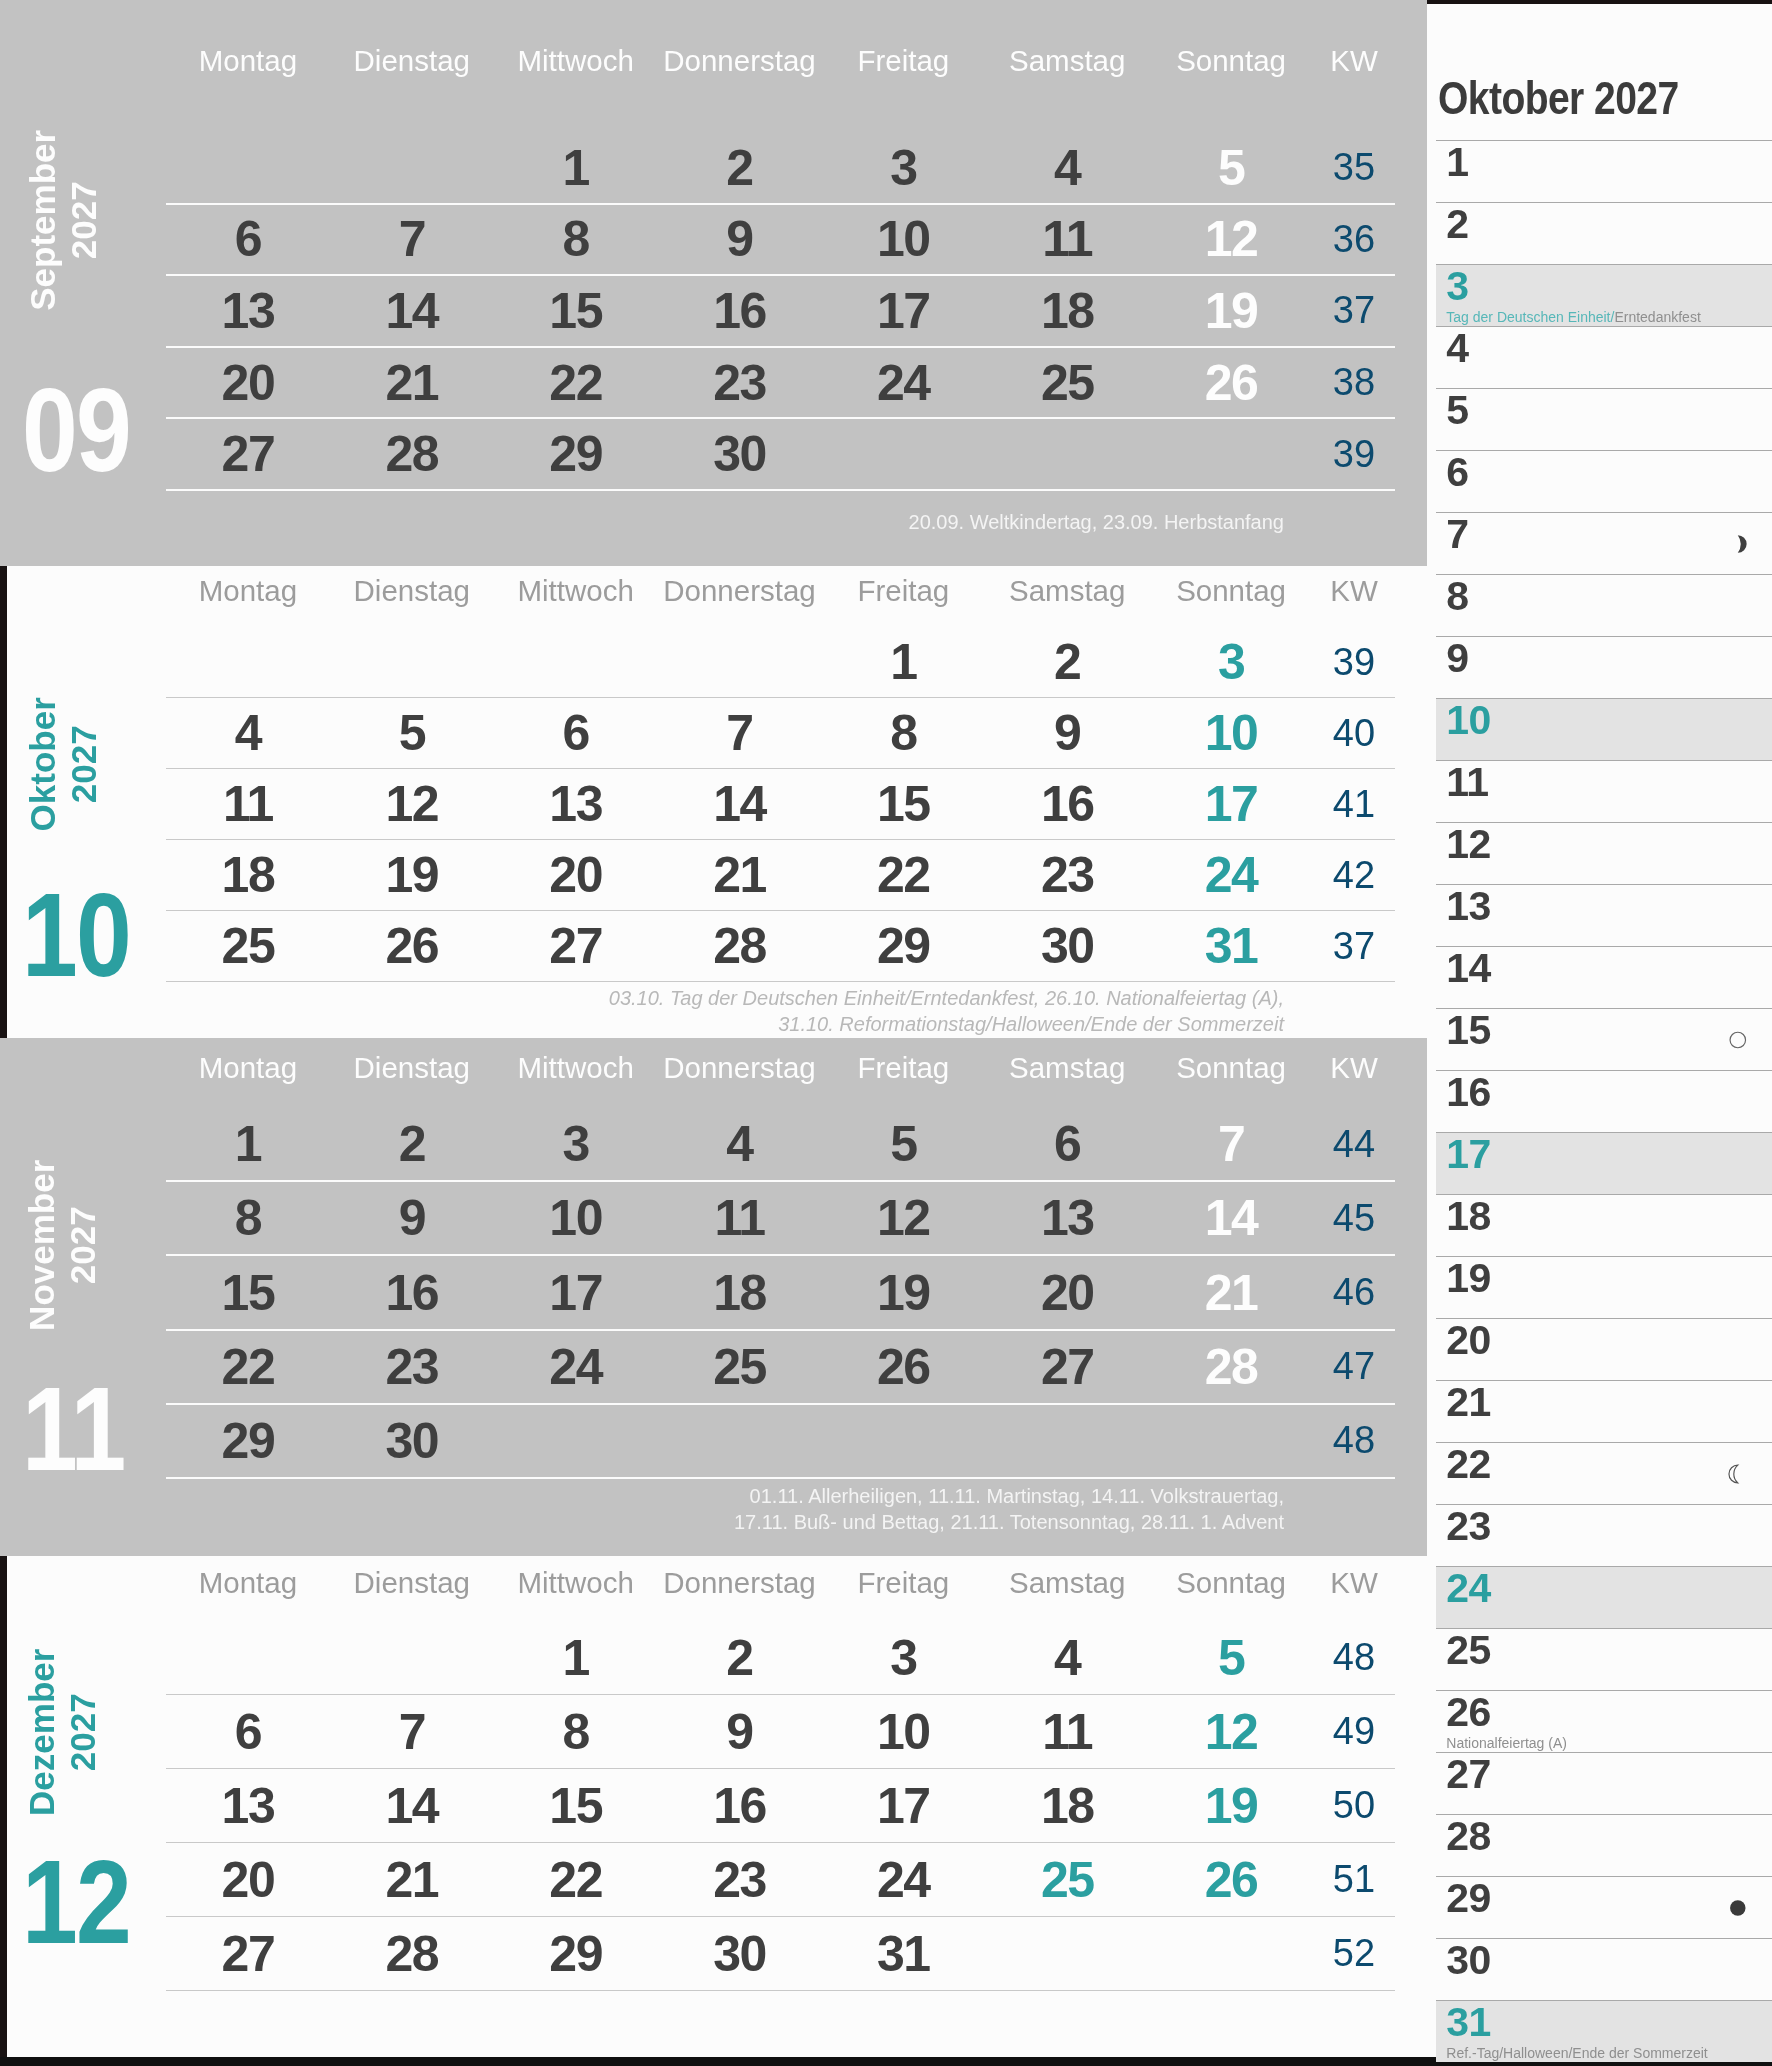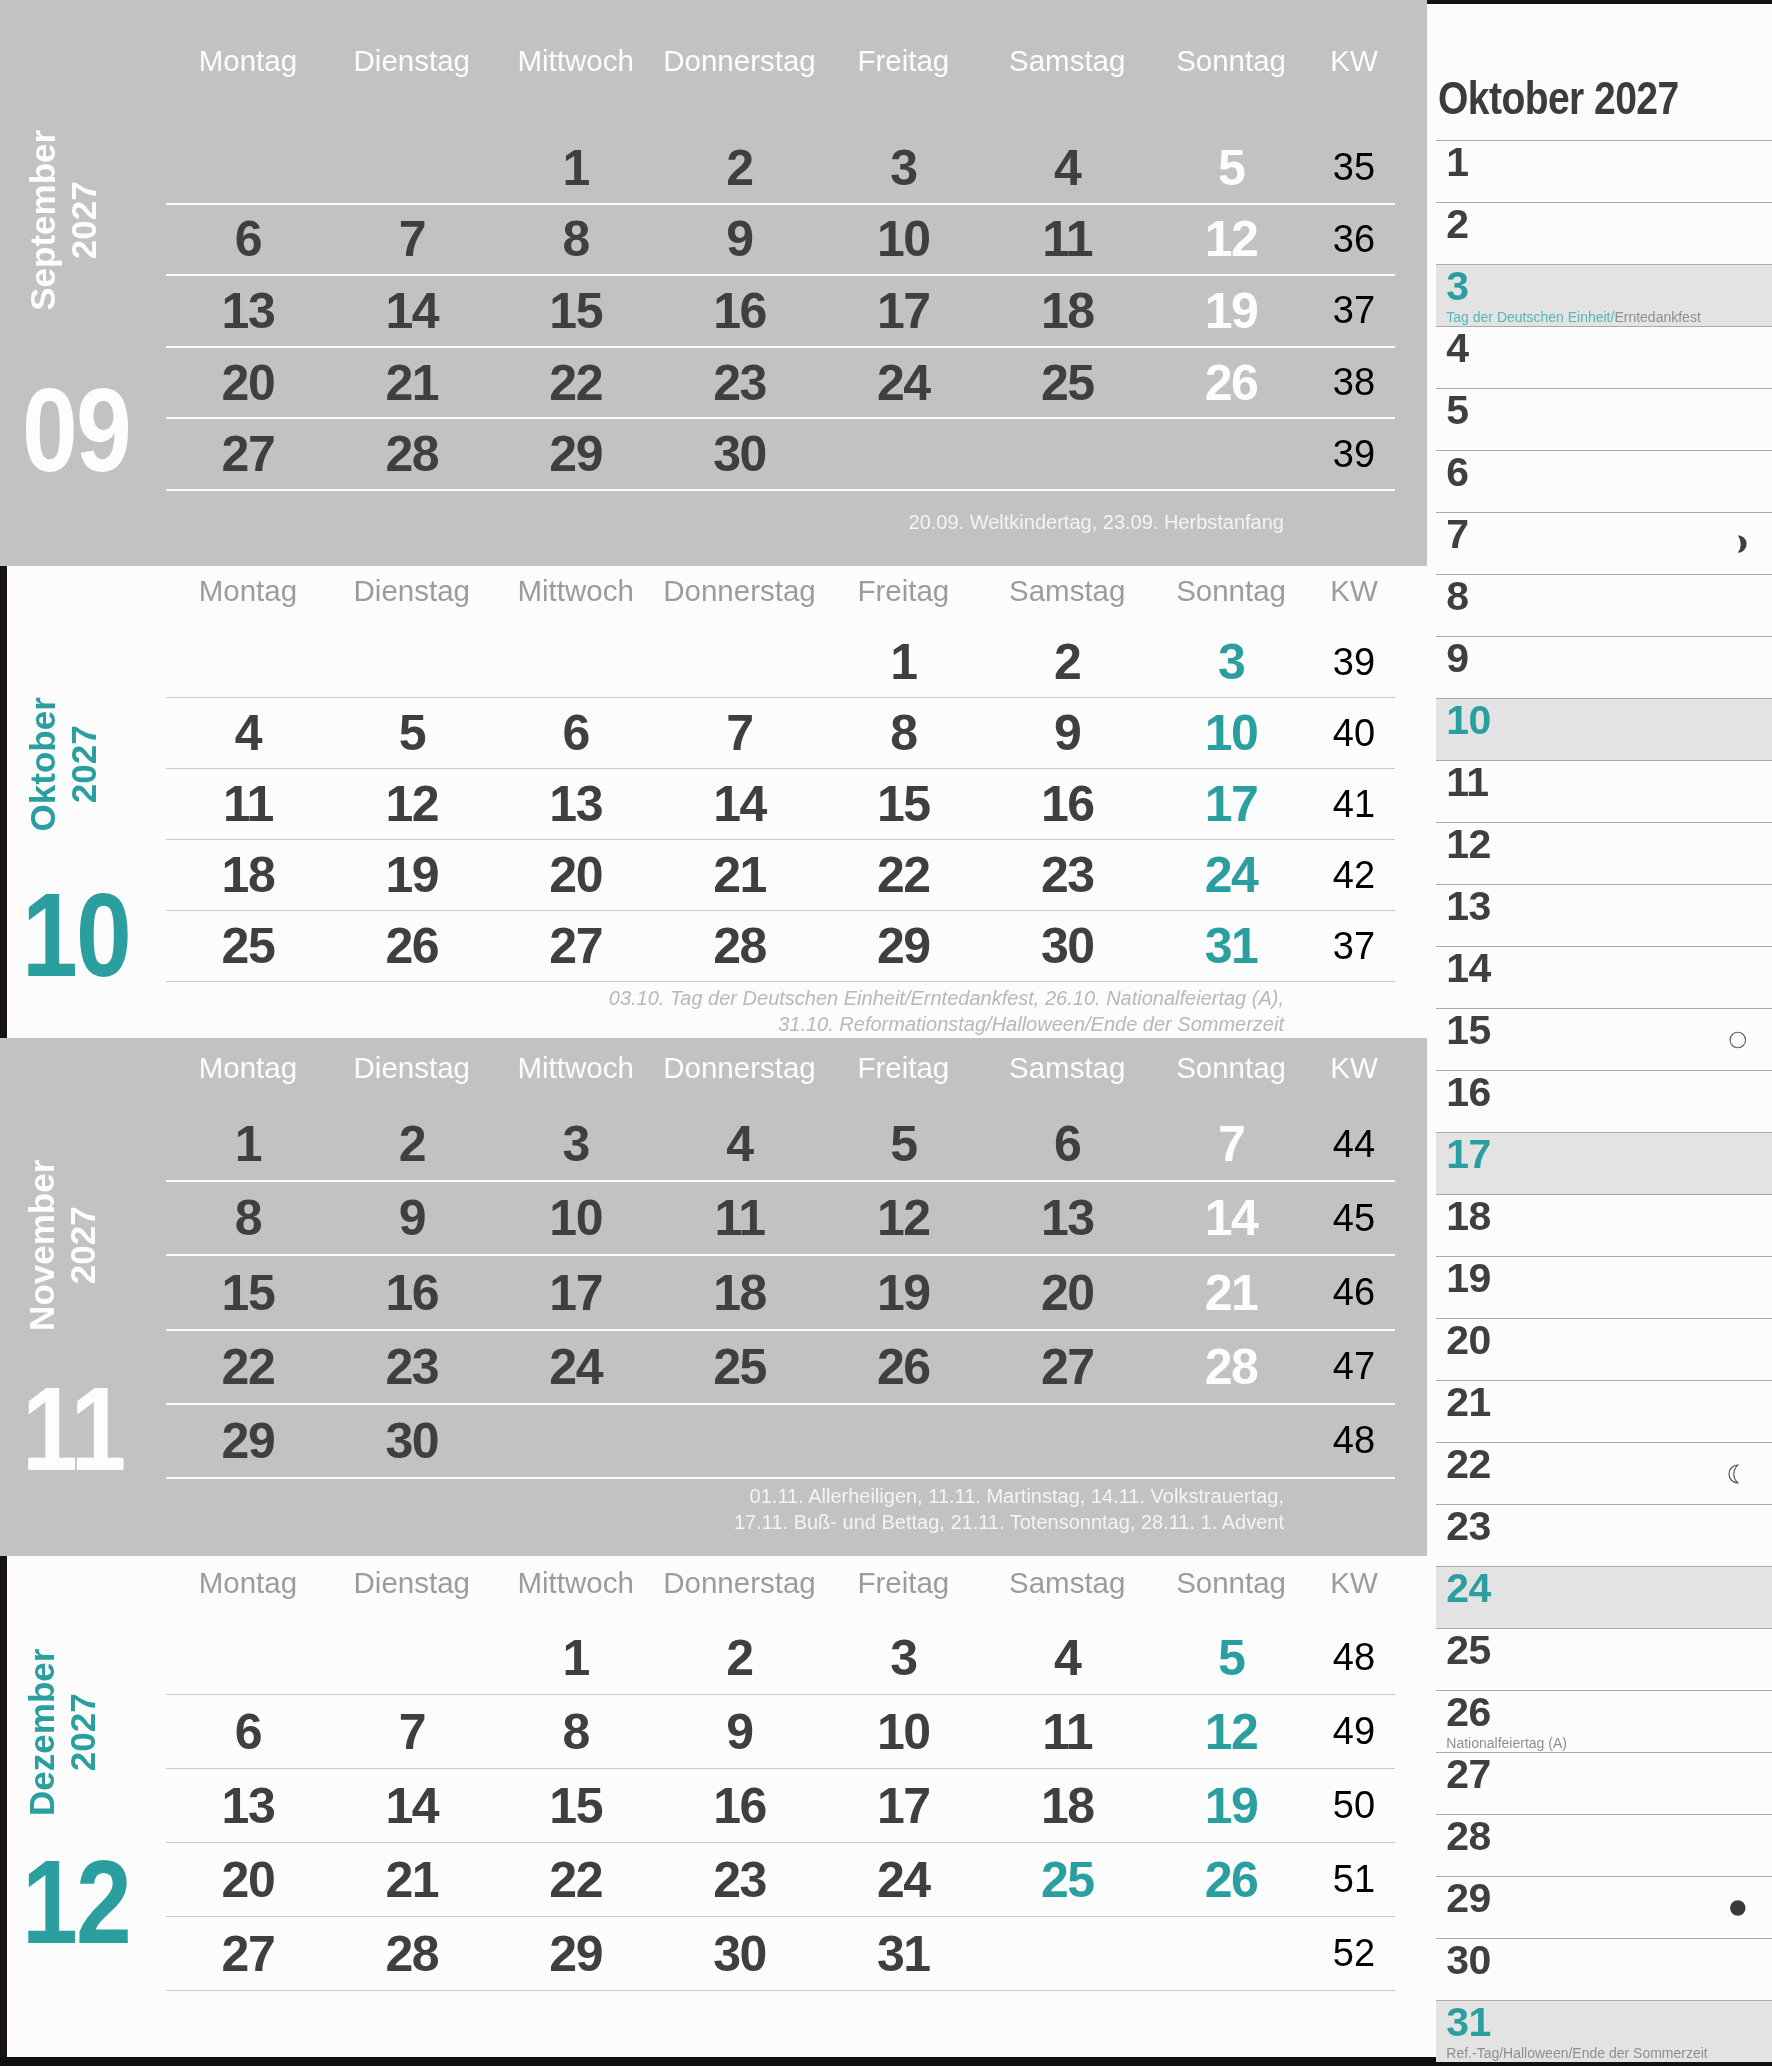--- a/index.html
+++ b/index.html
@@ -41,21 +41,21 @@
   .theme-white .grid-header .hcell{color:var(--header-gray);}
 
   .weeks{position:absolute;left:166px;width:1229px;display:flex;flex-direction:column;}
   .week{flex:1;display:flex;}
   .theme-gray .week + .week{border-top:2.2px solid var(--line-white);}
   .theme-gray .weeks{border-bottom:2.2px solid var(--line-white);}
   .theme-white .week + .week{border-top:1.5px solid var(--line-gray);}
   .theme-white .weeks{border-bottom:1.5px solid var(--line-gray);}
   .dcell{width:164px;display:flex;align-items:center;justify-content:center;
     font-size:50px;font-weight:700;letter-spacing:-1.5px;color:var(--dark);}
-  .dcell.kw{width:82px;font-size:38px;font-weight:400;letter-spacing:0;color:#000000;}
+  .dcell.kw{width:82px;font-size:38px;font-weight:400;letter-spacing:0;color:#0c4a6e;}
   .theme-gray .dcell.accent{color:#fdfdfd;}
   .theme-white .dcell.accent{color:var(--teal);}
 
   .month-note{position:absolute;left:166px;width:1229px;box-sizing:border-box;
     text-align:right;padding-right:111px;font-size:20px;line-height:1.26;}
   .theme-gray .month-note{color:#f4f4f4;}
   .theme-white .month-note{color:var(--note-gray);font-style:italic;}
 
   .sidebar{position:absolute;left:1436px;top:0;width:336px;height:2066px;}
   .side-title{position:absolute;left:1.5px;top:71px;font-size:46px;font-weight:700;color:#3c3c3c;

